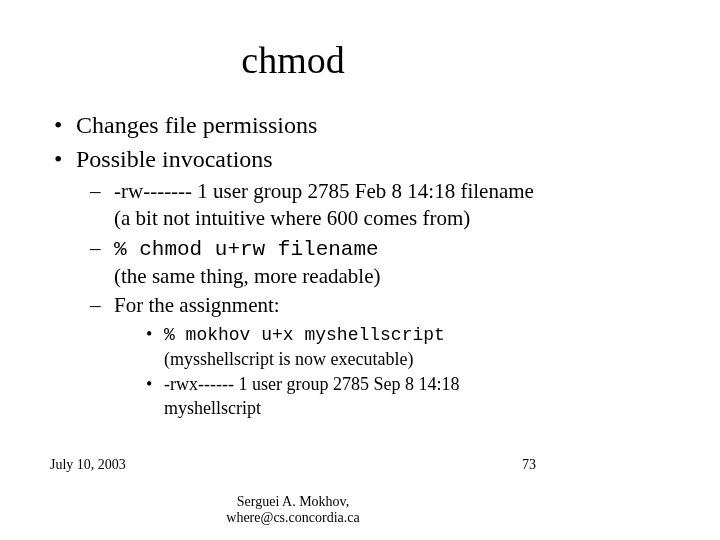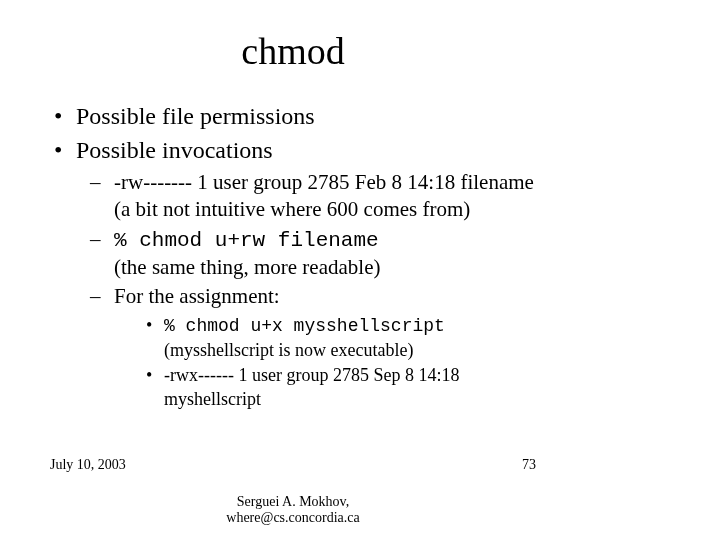--- a/index.html
+++ b/index.html
@@ -9,21 +9,21 @@
     height: 540px;
     background: #ffffff;
     font-family: "Times New Roman", Times, serif;
     color: #000000;
   }
   .slide {
     position: relative;
     width: 586px;
     height: 540px;
     box-sizing: border-box;
-    padding: 29px 50px 0 50px;
+    padding: 38px 50px 0 50px;
   }
   .title {
     text-align: center;
     font-size: 38px;
     margin: 0 0 28px 0;
     font-weight: normal;
   }
   ul.level1 {
     font-size: 24px;
     margin: 0;
@@ -105,37 +105,37 @@
   }
 </style>
 </head>
 <body>
 
 <div class="slide">
 
   <h1 class="title">chmod</h1>
 
   <ul class="level1">
-    <li>Possible file permissions</li>
+    <li>Changes file permissions</li>
     <li>
       <span>Possible invocations</span>
       <ul class="level2">
         <li>
           <span>-rw------- 1 user group 2785 Feb 8 14:18 filename</span><br>
           <span>(a bit not intuitive where 600 comes from)</span>
         </li>
         <li>
           <span class="mono">% chmod u+rw filename</span><br>
           <span>(the same thing, more readable)</span>
         </li>
         <li>
           <span>For the assignment:</span>
           <ul class="level3">
             <li>
-              <span class="mono">% chmod u+x mysshellscript</span><br>
+              <span class="mono">% mokhov u+x myshellscript</span><br>
               <span>(mysshellscript is now executable)</span>
             </li>
             <li>
               <span>-rwx------ 1 user group 2785 Sep 8 14:18 myshellscript</span>
             </li>
           </ul>
         </li>
       </ul>
     </li>
   </ul>

